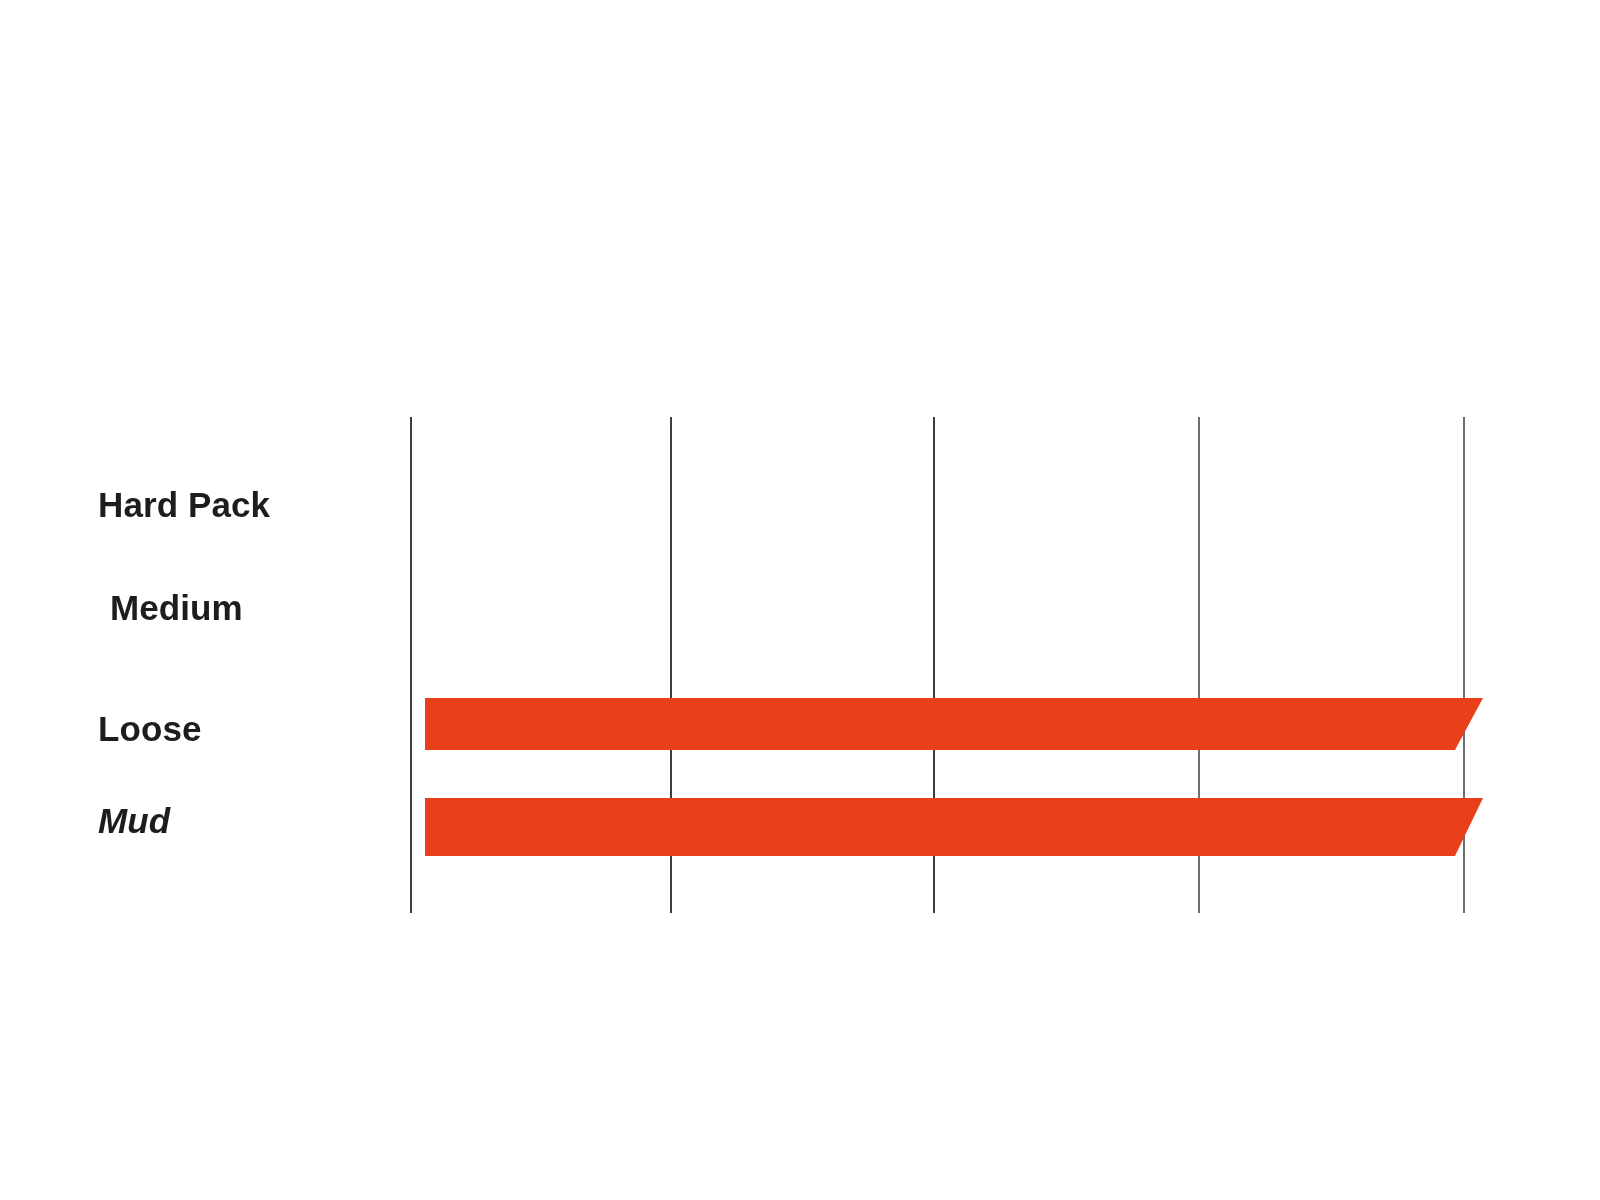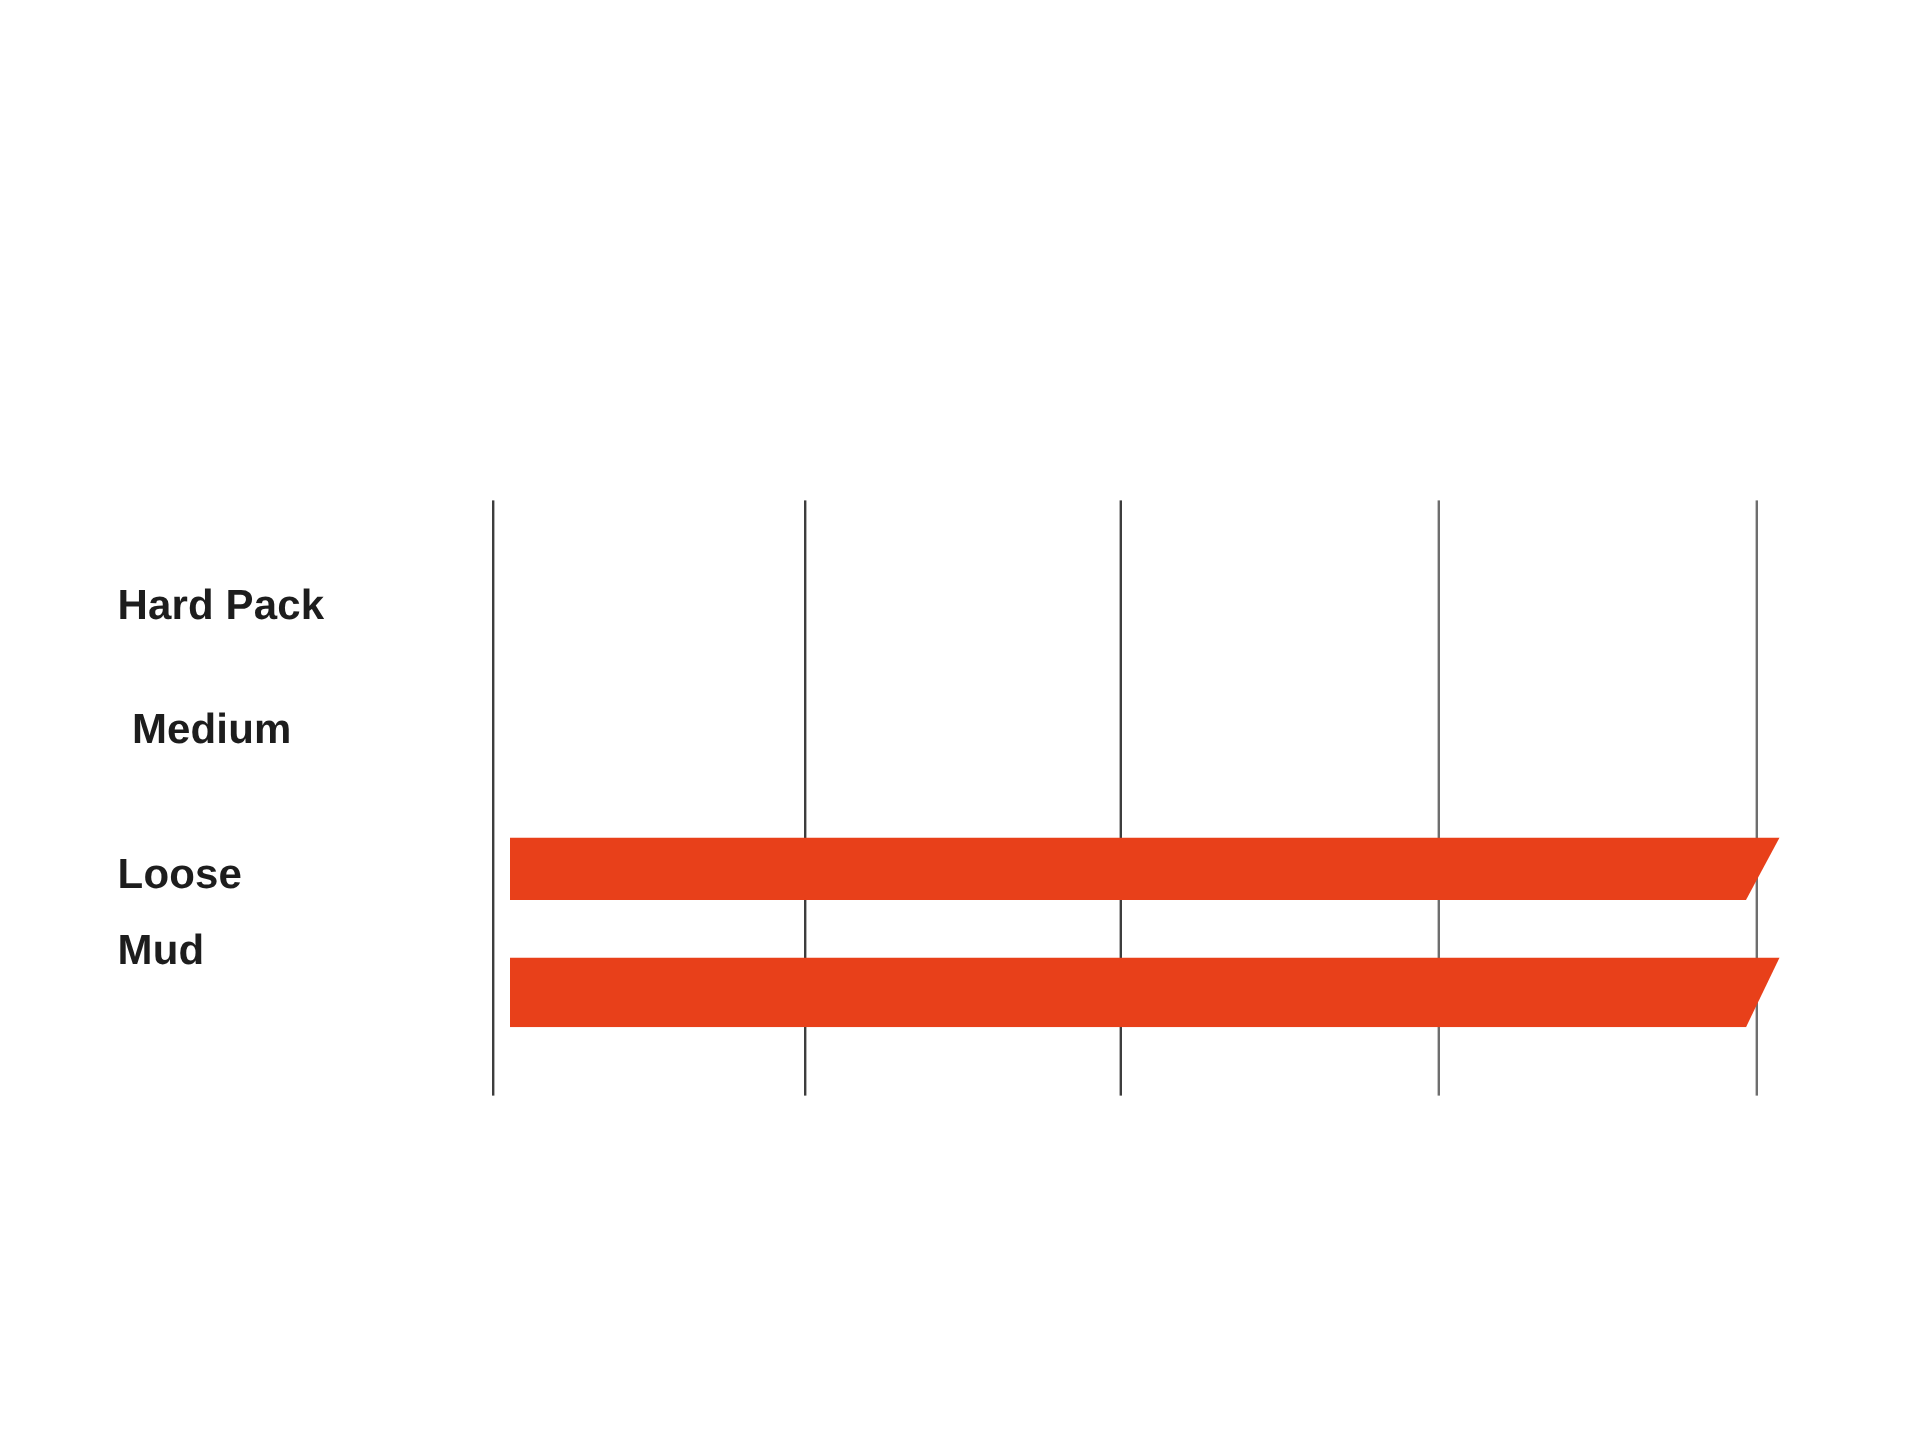--- a/index.html
+++ b/index.html
@@ -103,21 +103,21 @@
     <div class="gridline light" style="left:788px;"></div>
     <div class="gridline light" style="left:1053px;"></div>
   </div>
 
   <div class="cat-label" style="top:505px;">Hard Pack</div>
 
   <div class="cat-label" style="top:608px;margin-left:12px;">Medium</div>
 
   <div class="cat-label" style="top:729px;">Loose</div>
 
-  <div class="cat-label" style="top:792px;">Mud</div>
+  <div class="cat-label" style="top:821px;font-style:italic;">Mud</div>
 
   <div class="bar" style="left:425px; top:698px; width:1060px; height:52px; background:none;">
     <svg class="bar-shape" viewBox="0 0 1060 52" preserveAspectRatio="none">
       <polygon points="0,0 1058,0 1030,52 0,52" fill="#e8401a"></polygon>
     </svg>
     <span class="sr-only">4</span>
   </div>
 
   <div class="bar" style="left:425px; top:798px; width:1060px; height:58px; background:none;">
     <svg class="bar-shape" viewBox="0 0 1060 58" preserveAspectRatio="none">

